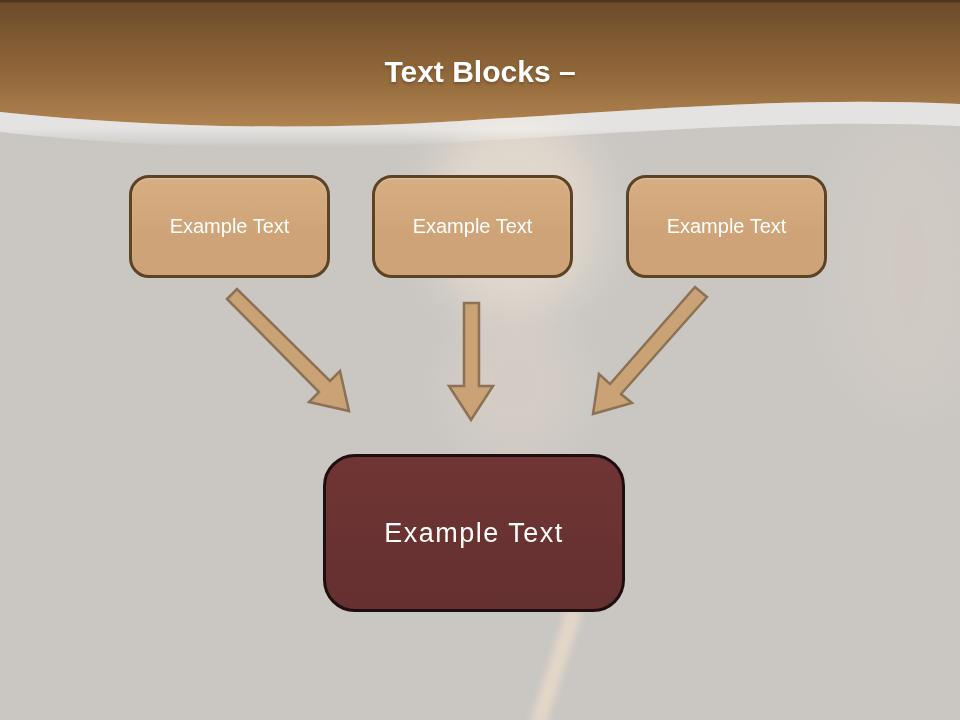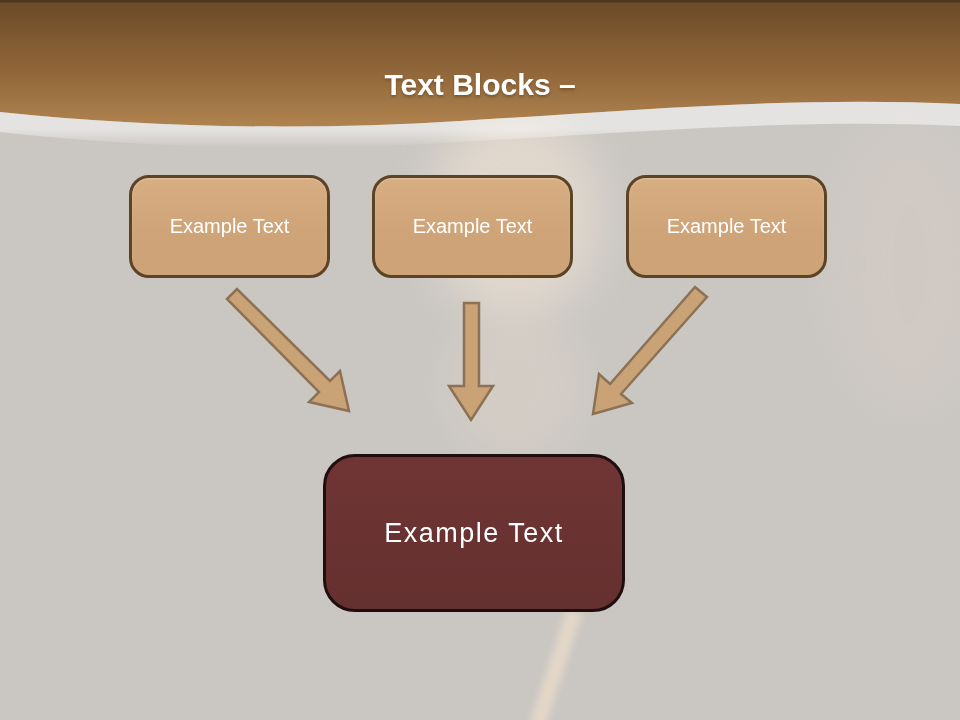--- a/index.html
+++ b/index.html
@@ -30,21 +30,21 @@
   .g4{left:548px;top:608px;width:16px;height:120px;
       background:#e8dac9;opacity:.8;filter:blur(3px);transform:rotate(18deg);}
 
   .header-svg{position:absolute;left:0;top:0;width:960px;height:170px;display:block;}
 
   .slide-title{
     position:absolute;left:0;top:54px;width:960px;
     display:flex;justify-content:center;align-items:baseline;gap:9px;
     color:var(--title-text);font-size:30px;line-height:36px;
     text-shadow:0 2px 3px rgba(55,35,15,.35);
-    white-space:nowrap;z-index:3;margin-top:13px;
+    white-space:nowrap;z-index:3;
   }
   .slide-title .bold{font-weight:bold;}
 
   .arrow-layer{position:absolute;left:0;top:0;width:960px;height:720px;z-index:1;}
   .arrow-layer polygon{
     fill:var(--arrow-fill);stroke:var(--arrow-stroke);
     stroke-width:2.5;stroke-linejoin:miter;
   }
 
   .block{

